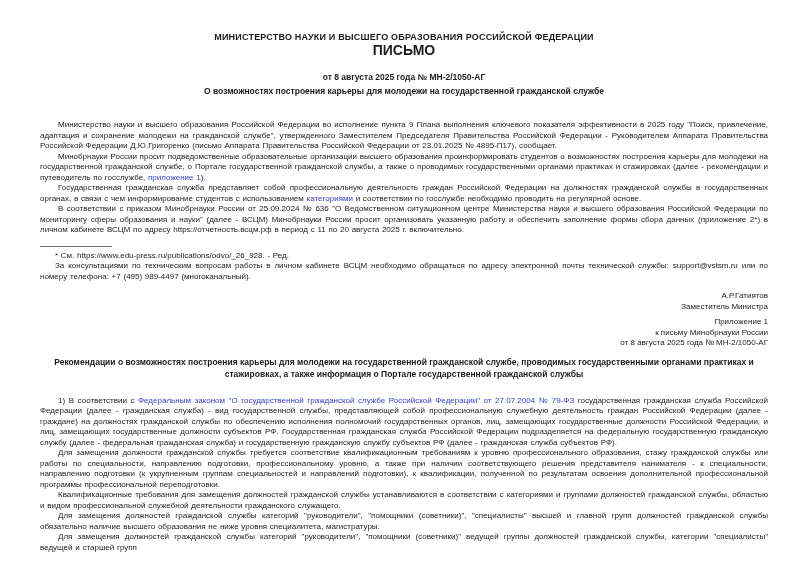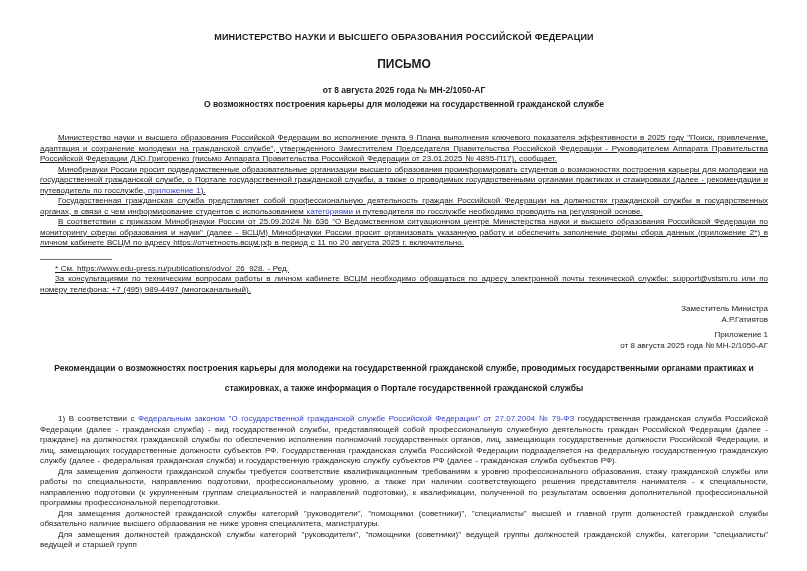--- a/index.html
+++ b/index.html
@@ -16,104 +16,106 @@
   }
   .page {
     box-sizing: border-box;
     width: 807px;
     height: 537px;
     padding: 0 39px 0 40px;
     background: #ffffff;
   }
   .doc-header { text-align: center; font-weight: bold; }
   .h-ministry { padding-top: 32px; font-size: 9px; letter-spacing: 0.2px; }
-  .h-doctype  { margin-top: 15px; font-size: 12px; }
+  .h-doctype  { font-size: 14px; }
   .h-docdate  { margin-top: 14px; font-size: 8.5px; }
   .h-subject  { margin-top: 4px; font-size: 8.5px; }
 
-  .letter-body { margin-top: 24px; text-decoration: underline; }
+  .letter-body { margin-top: 24px; }
   .para {
     margin: 0;
     font-size: 8px;
     line-height: 10.5px;
     text-align: justify;
     text-indent: 18px;
     word-spacing: 0.5px;
   }
   .doc-link {
     color: var(--link-color, #3440cc);
     text-decoration: none;
     cursor: pointer;
   }
   .footnote-sep {
     width: 72px;
     height: 0;
     border-top: 1px solid #707070;
     margin: 10px 0 4px 0;
   }
-  .fn { text-indent: 15px; text-decoration: underline; }
+  .fn { text-indent: 15px; }
 
   .signature {
     margin-top: 9px;
     font-size: 8px;
     line-height: 10.5px;
     text-align: right;
   }
   .attachment-header {
     margin-top: 5px;
     font-size: 8px;
     line-height: 10.5px;
     text-align: right;
   }
   .attachment-title {
     margin: 7px 0 0 0;
     font-size: 8.5px;
     font-weight: bold;
     text-align: center;
-    line-height: 20px;
+    line-height: 12px;
   }
   .attachment-body { margin-top: 16px; }
 </style>
 </head>
 <body>
 
 <div class="page">
 
   <div class="doc-header">
     <div class="h-ministry">МИНИСТЕРСТВО НАУКИ И ВЫСШЕГО ОБРАЗОВАНИЯ РОССИЙСКОЙ ФЕДЕРАЦИИ</div>
     <div class="h-doctype">ПИСЬМО</div>
     <div class="h-docdate">от 8 августа 2025 года № МН-2/1050-АГ</div>
     <div class="h-subject">О возможностях построения карьеры для молодежи на государственной гражданской службе</div>
   </div>
 
   <div class="letter-body">
     <p class="para"><span>Министерство науки и высшего образования Российской Федерации во исполнение пункта 9 Плана выполнения ключевого показателя эффективности в 2025 году "Поиск, привлечение, адаптация и сохранение молодежи на гражданской службе", утвержденного Заместителем Председателя Правительства Российской Федерации - Руководителем Аппарата Правительства Российской Федерации Д.Ю.Григоренко (письмо Аппарата Правительства Российской Федерации от 23.01.2025 № 4895-П17), сообщает.</span></p>
     <p class="para"><span>Минобрнауки России просит подведомственные образовательные организации высшего образования проинформировать студентов о возможностях построения карьеры для молодежи на государственной гражданской службе, о Портале государственной гражданской службы, а также о проводимых государственными органами практиках и стажировках (далее - рекомендации и путеводитель по госслужбе, </span><a class="doc-link" href="#">приложение 1</a><span>).</span></p>
-    <p class="para"><span>Государственная гражданская служба представляет собой профессиональную деятельность граждан Российской Федерации на должностях гражданской службы в государственных органах, в связи с чем информирование студентов с использованием </span><a class="doc-link" href="#">категориями</a><span> и путеводителя по госслужбе необходимо проводить на регулярной основе.</span></p>
+    <p class="para"><span>Государственная гражданская служба представляет собой профессиональную деятельность граждан Российской Федерации на должностях гражданской службы в государственных органах, в связи с чем информирование студентов с использованием </span><a class="doc-link" href="#">категориями</a><span> и соответствии по госслужбе необходимо проводить на регулярной основе.</span></p>
     <p class="para"><span>В соответствии с приказом Минобрнауки России от 25.09.2024 № 636 "О Ведомственном ситуационном центре Министерства науки и высшего образования Российской Федерации по мониторингу сферы образования и науки" (далее - ВСЦМ) Минобрнауки России просит организовать указанную работу и обеспечить заполнение формы сбора данных (приложение 2*) в личном кабинете ВСЦМ по адресу https://отчетность.всцм.рф в период с 11 по 20 августа 2025 г. включительно.</span></p>
   </div>
 
   <div class="footnote">
     <div class="footnote-sep"></div>
     <p class="para fn"><span>* См. https://www.edu-press.ru/publications/odvo/_26_928. - Ред.</span></p>
     <p class="para fn"><span>За консультациями по техническим вопросам работы в личном кабинете ВСЦМ необходимо обращаться по адресу электронной почты технической службы: support@vstsm.ru или по номеру телефона: +7 (495) 989-4497 (многоканальный).</span></p>
   </div>
 
   <div class="signature">
+    <div>А.Р.Гатиятов</div>
     <div>Заместитель Министра</div>
-    <div>А.Р.Гатиятов</div>
   </div>
 
   <div class="attachment-header">
     <div>Приложение 1</div>
+    <div>к письму Минобрнауки России</div>
     <div>от 8 августа 2025 года № МН-2/1050-АГ</div>
   </div>
 
   <h2 class="attachment-title">Рекомендации о возможностях построения карьеры для молодежи на государственной гражданской службе, проводимых государственными органами практиках и стажировках, а также информация о Портале государственной гражданской службы</h2>
 
   <div class="attachment-body">
     <p class="para"><span>1) В соответствии с </span><a class="doc-link" href="#">Федеральным законом "О государственной гражданской службе Российской Федерации" от 27.07.2004 № 79-ФЗ</a><span> государственная гражданская служба Российской Федерации (далее - гражданская служба) - вид государственной службы, представляющей собой профессиональную служебную деятельность граждан Российской Федерации (далее - граждане) на должностях гражданской службы по обеспечению исполнения полномочий государственных органов, лиц, замещающих государственные должности Российской Федерации, и лиц, замещающих государственные должности субъектов РФ. Государственная гражданская служба Российской Федерации подразделяется на федеральную государственную гражданскую службу (далее - федеральная гражданская служба) и государственную гражданскую службу субъектов РФ (далее - гражданская служба субъектов РФ).</span></p>
     <p class="para"><span>Для замещения должности гражданской службы требуется соответствие квалификационным требованиям к уровню профессионального образования, стажу гражданской службы или работы по специальности, направлению подготовки, профессиональному уровню, а также при наличии соответствующего решения представителя нанимателя - к специальности, направлению подготовки (к укрупненным группам специальностей и направлений подготовки), к квалификации, полученной по результатам освоения дополнительной профессиональной программы профессиональной переподготовки.</span></p>
+    <p class="para"><span>Квалификационные требования для замещения должностей гражданской службы устанавливаются в соответствии с категориями и группами должностей гражданской службы, областью и видом профессиональной служебной деятельности гражданского служащего.</span></p>
     <p class="para"><span>Для замещения должностей гражданской службы категорий "руководители", "помощники (советники)", "специалисты" высшей и главной групп должностей гражданской службы обязательно наличие высшего образования не ниже уровня специалитета, магистратуры.</span></p>
     <p class="para"><span>Для замещения должностей гражданской службы категорий "руководители", "помощники (советники)" ведущей группы должностей гражданской службы, категории "специалисты" ведущей и старшей групп</span></p>
   </div>
 
 </div>
 
 </body></html>

